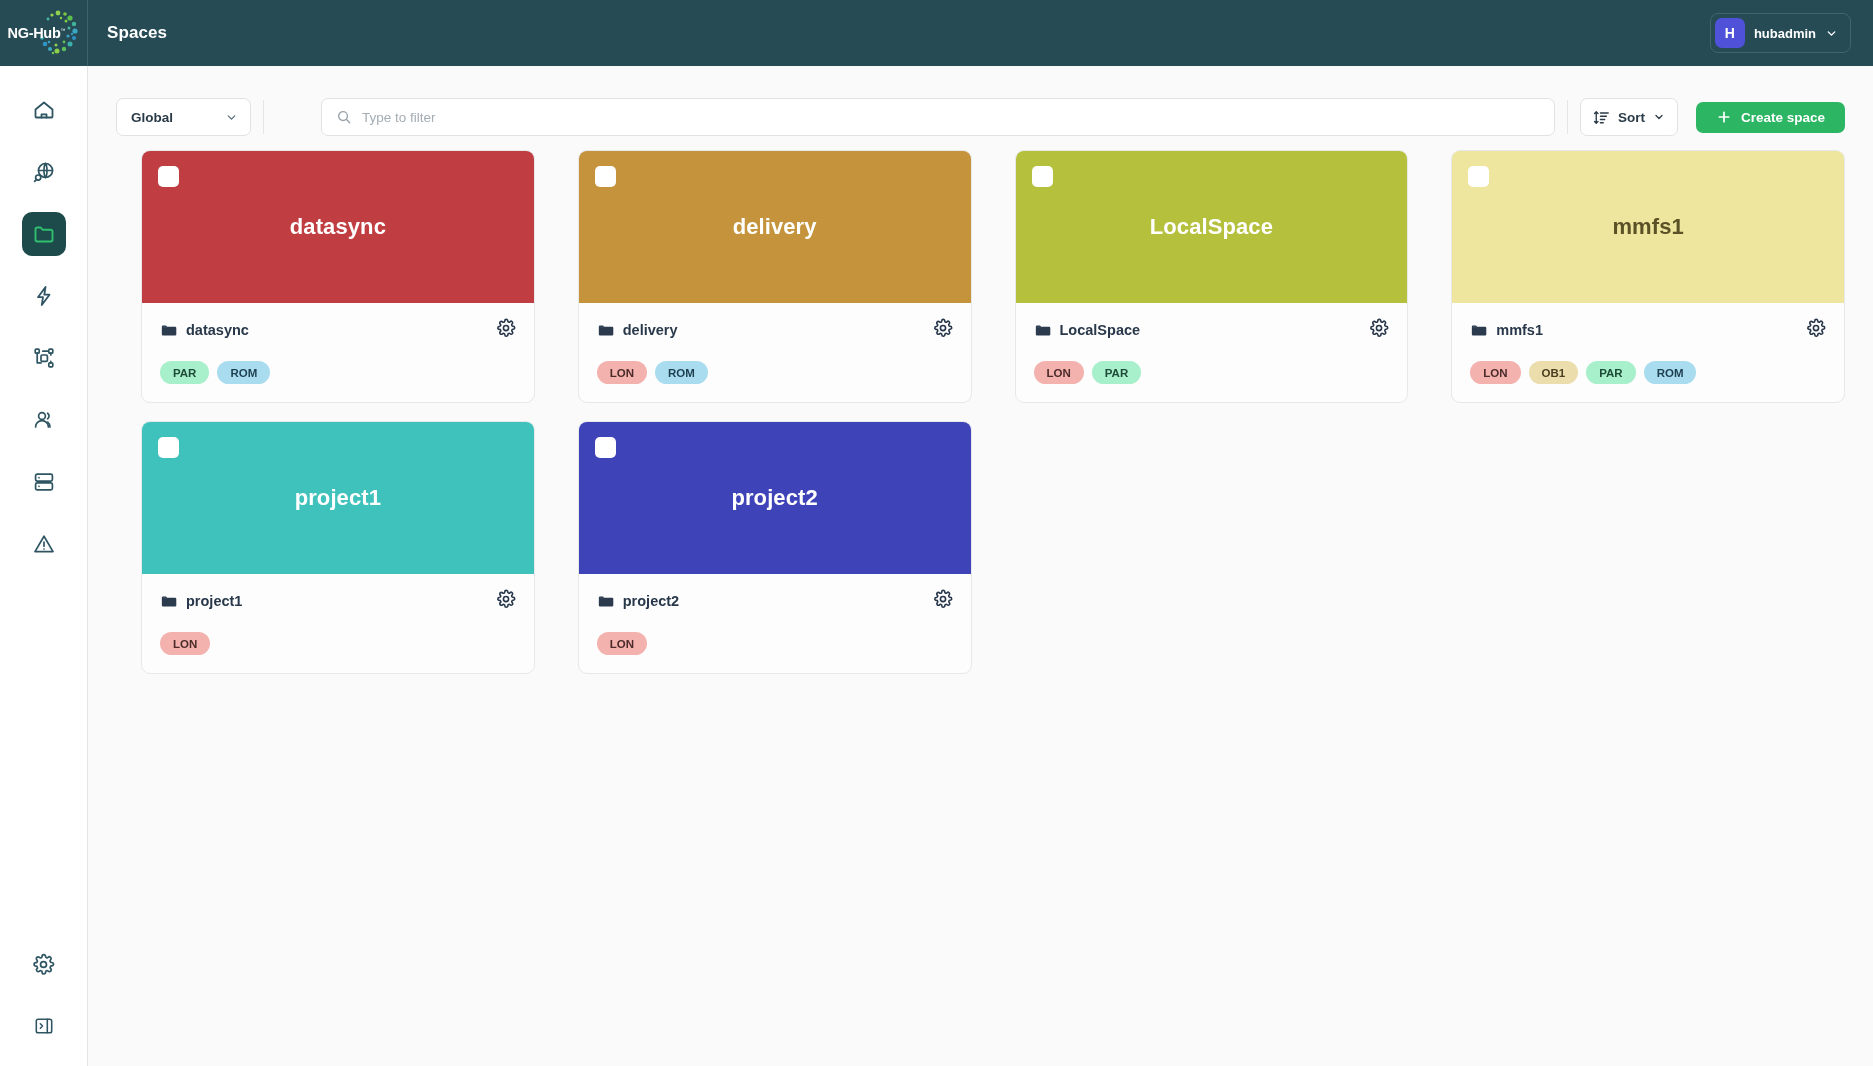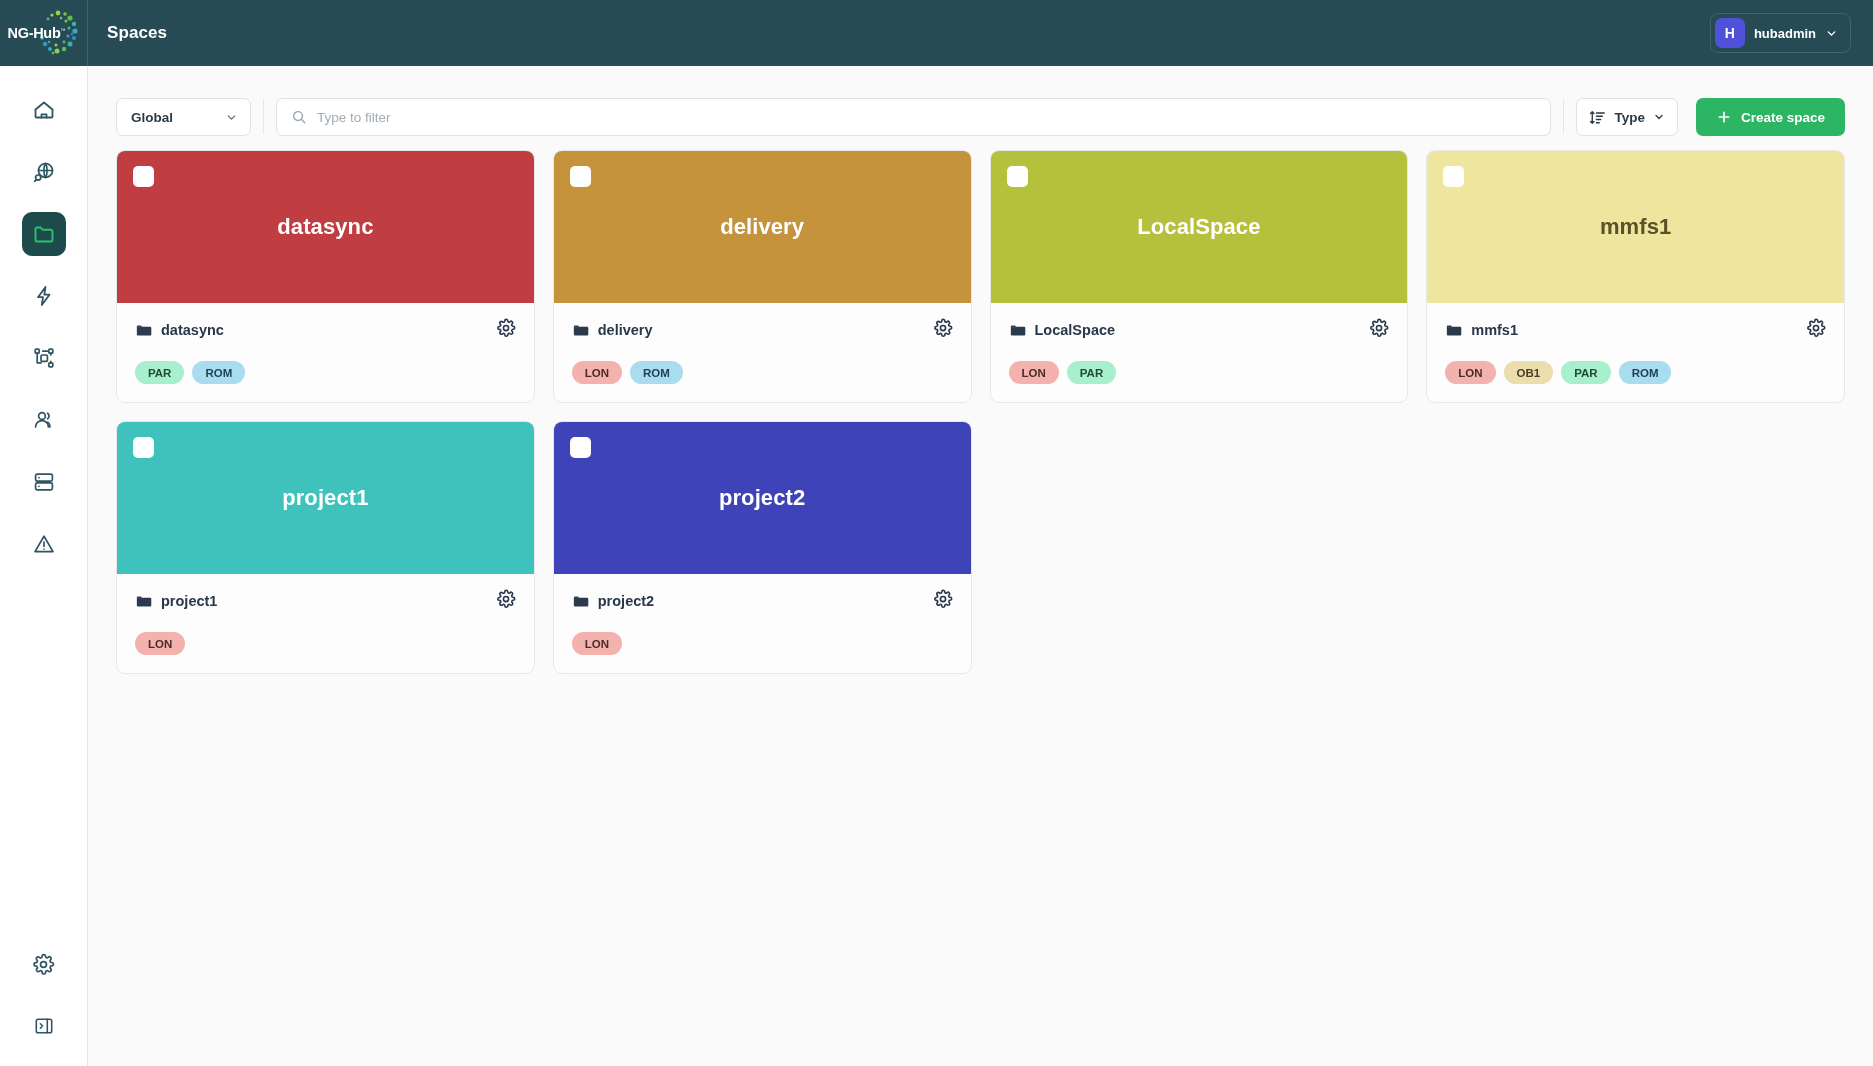--- a/index.html
+++ b/index.html
@@ -70,47 +70,47 @@
   
   .toolbar { display: flex; align-items: center; height: 66px; padding-top: 14px; gap: 0; }
   .scope-select {
     width: 135px; height: 38px; background: #fff; border: 1px solid #e0e2e4; border-radius: 7px;
     display: flex; align-items: center; justify-content: space-between;
     padding: 0 12px 0 14px; font-size: 13.5px; font-weight: 600; color: #2a3b47; cursor: pointer;
   }
   .tb-divider { width: 1px; height: 34px; background: #e4e6e8; margin: 0 12px; }
   .search-box {
     flex: 1; height: 38px; background: #fff; border: 1px solid #e0e2e4; border-radius: 7px;
-    display: flex; align-items: center; gap: 10px; padding: 0 14px;
+    display: flex; align-items: center; gap: 10px; padding: 0 14px; margin-left: 45px;
   }
   .search-input {
     flex: 1; border: none; outline: none; background: transparent;
     font-family: "Liberation Sans", sans-serif; font-size: 13.5px; color: #2a3b47;
   }
   .search-input::placeholder { color: #a4adb4; }
   .sort-btn {
     height: 38px; background: #fff; border: 1px solid #e0e2e4; border-radius: 7px;
     display: flex; align-items: center; gap: 8px; padding: 0 12px;
     font-size: 13.5px; font-weight: 600; color: #2a3b47; cursor: pointer;
   }
   .create-btn {
-    height: 38px; background: #2cb563; border: none; border-radius: 7px;
+    height: 31px; background: #2cb563; border: none; border-radius: 7px;
     display: flex; align-items: center; gap: 9px; padding: 0 20px;
     font-family: "Liberation Sans", sans-serif;
     font-size: 13.5px; font-weight: 600; color: #ffffff; cursor: pointer;
   }
 
   
   .grid {
     display: grid; grid-template-columns: repeat(4, 1fr); gap: 18px;
     padding-top: 7px;
   }
   .card {
     background: #fdfdfd; border: 1px solid #e6e8ea; border-radius: 9px;
-    overflow: hidden; display: flex; flex-direction: column;
+    overflow: hidden; display: flex; flex-direction: column; margin-left: 25px;
   }
   .card-head {
     height: 152px; position: relative;
     display: flex; align-items: center; justify-content: center;
   }
   .card-check {
     position: absolute; left: 16px; top: 15px;
     width: 21px; height: 21px; border-radius: 5px; background: #ffffff; cursor: pointer;
   }
   .card-head-title { font-size: 22px; font-weight: 700; letter-spacing: 0.1px; }
@@ -281,21 +281,21 @@
           <input class="search-input" type="text" placeholder="Type to filter" style="">
         </div>
 
         <div class="tb-divider"></div>
 
         <div class="sort-btn">
           <svg width="17" height="17" viewBox="0 0 24 24" fill="none" stroke="#2a3b47" stroke-width="1.9" stroke-linecap="round" stroke-linejoin="round">
             <path d="M4.6 4v16M2.2 6.4 4.6 4l2.4 2.4M2.2 17.6 4.6 20l2.4-2.4"></path>
             <path d="M10.5 5.6h11M10.5 10.2h8.4M10.5 14.8h6M10.5 19.4h4"></path>
           </svg>
-          <span>Type</span>
+          <span>Sort</span>
           <svg width="12" height="12" viewBox="0 0 24 24" fill="none" stroke="#2a3b47" stroke-width="2.6" stroke-linecap="round" stroke-linejoin="round">
               <polyline points="6 9 12 15 18 9"></polyline>
             </svg>
         </div>
 
         <div style="width:18px"></div>
 
         <button class="create-btn">
           <svg width="16" height="16" viewBox="0 0 24 24" fill="none" stroke="#ffffff" stroke-width="2.6" stroke-linecap="round">
               <path d="M12 5v14M5 12h14"></path>

